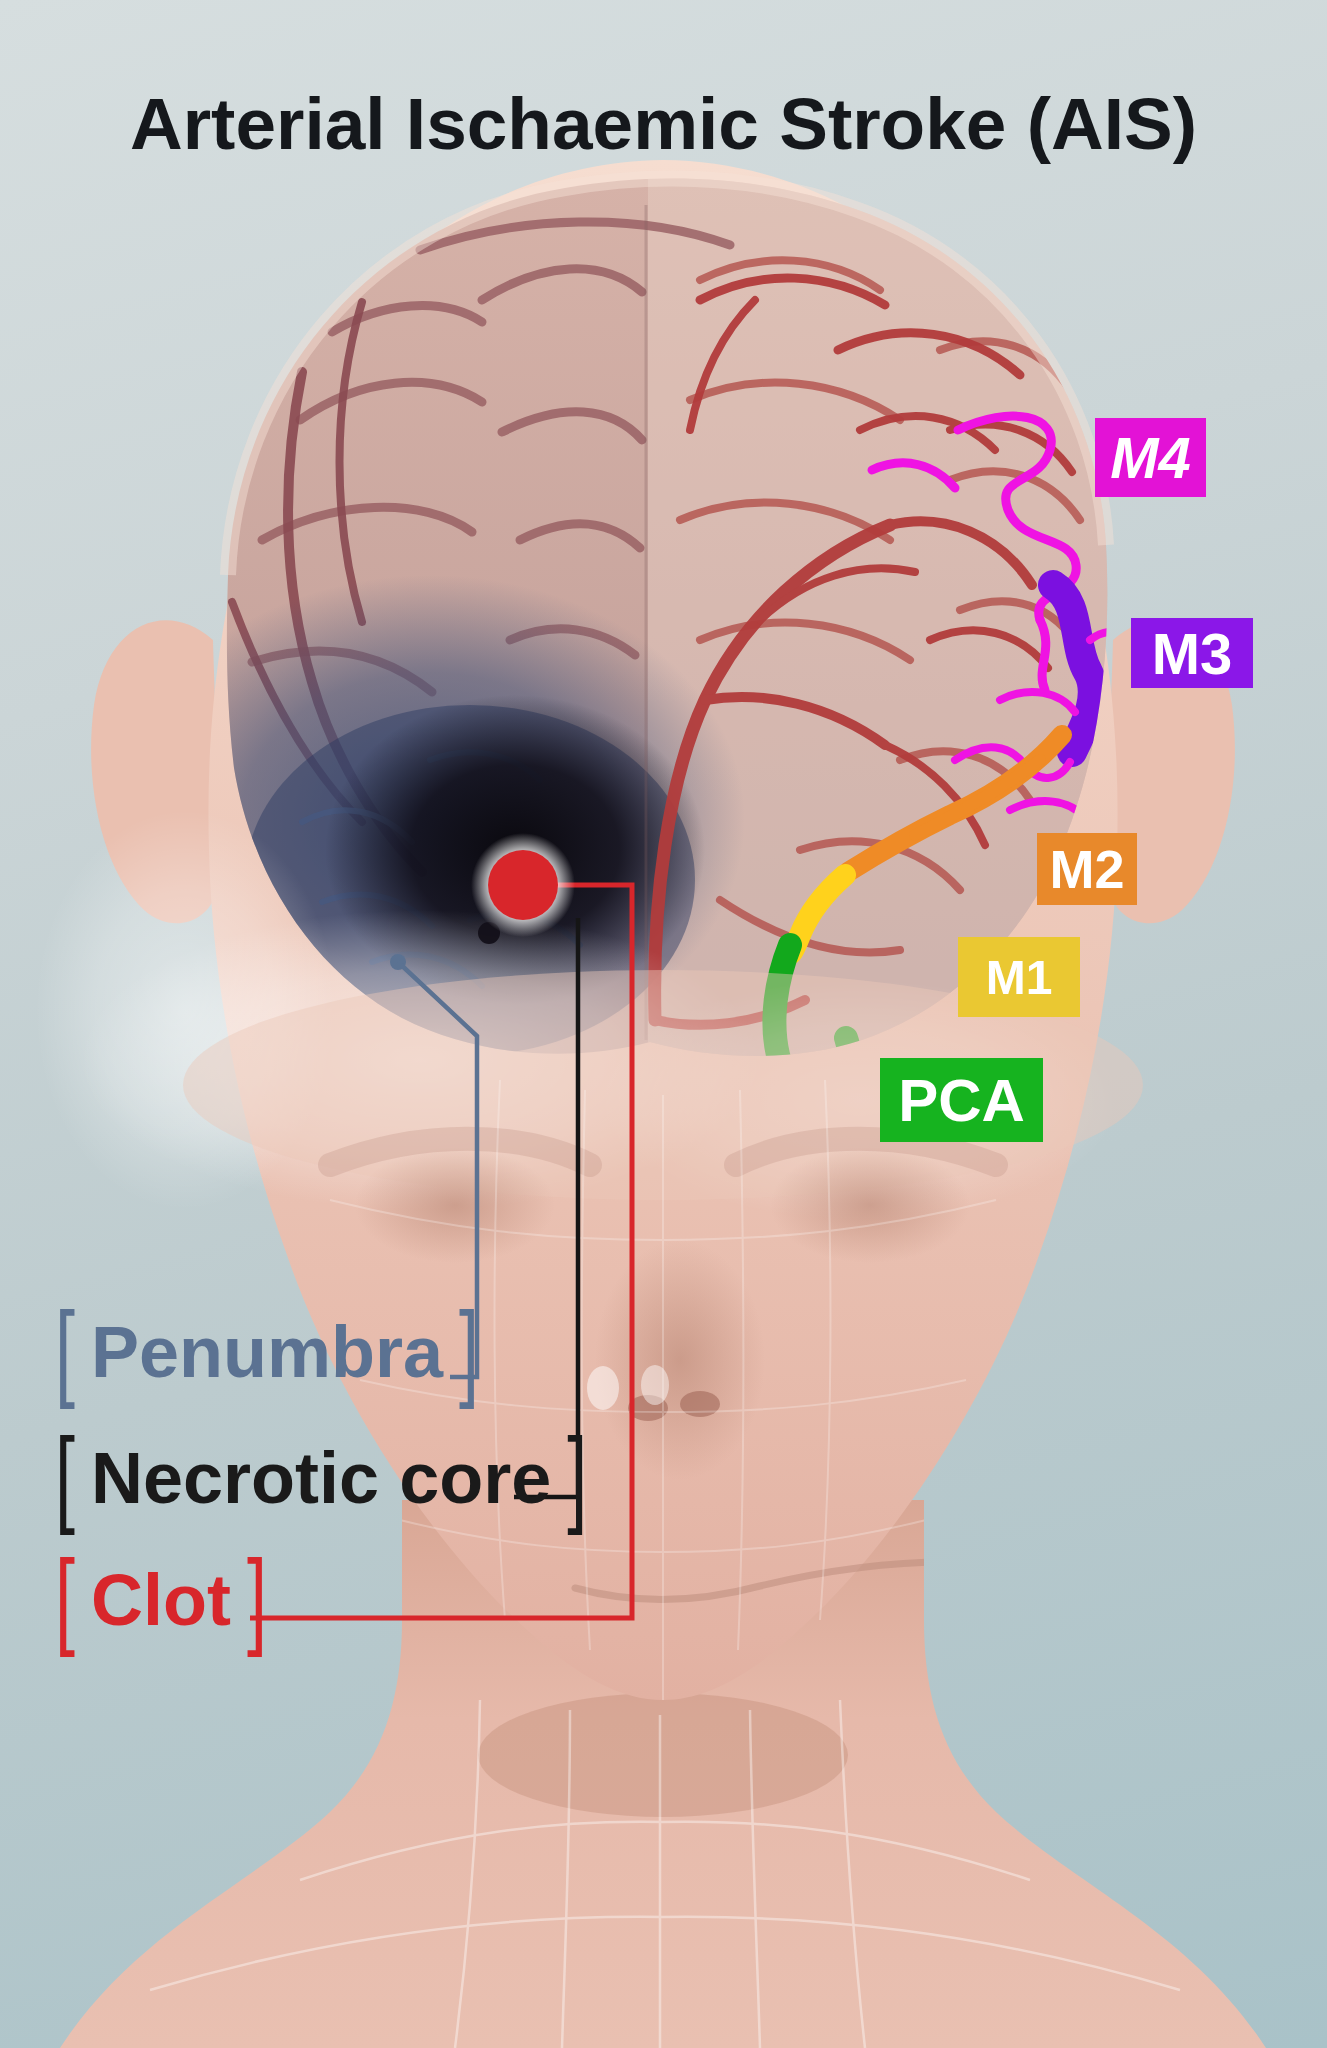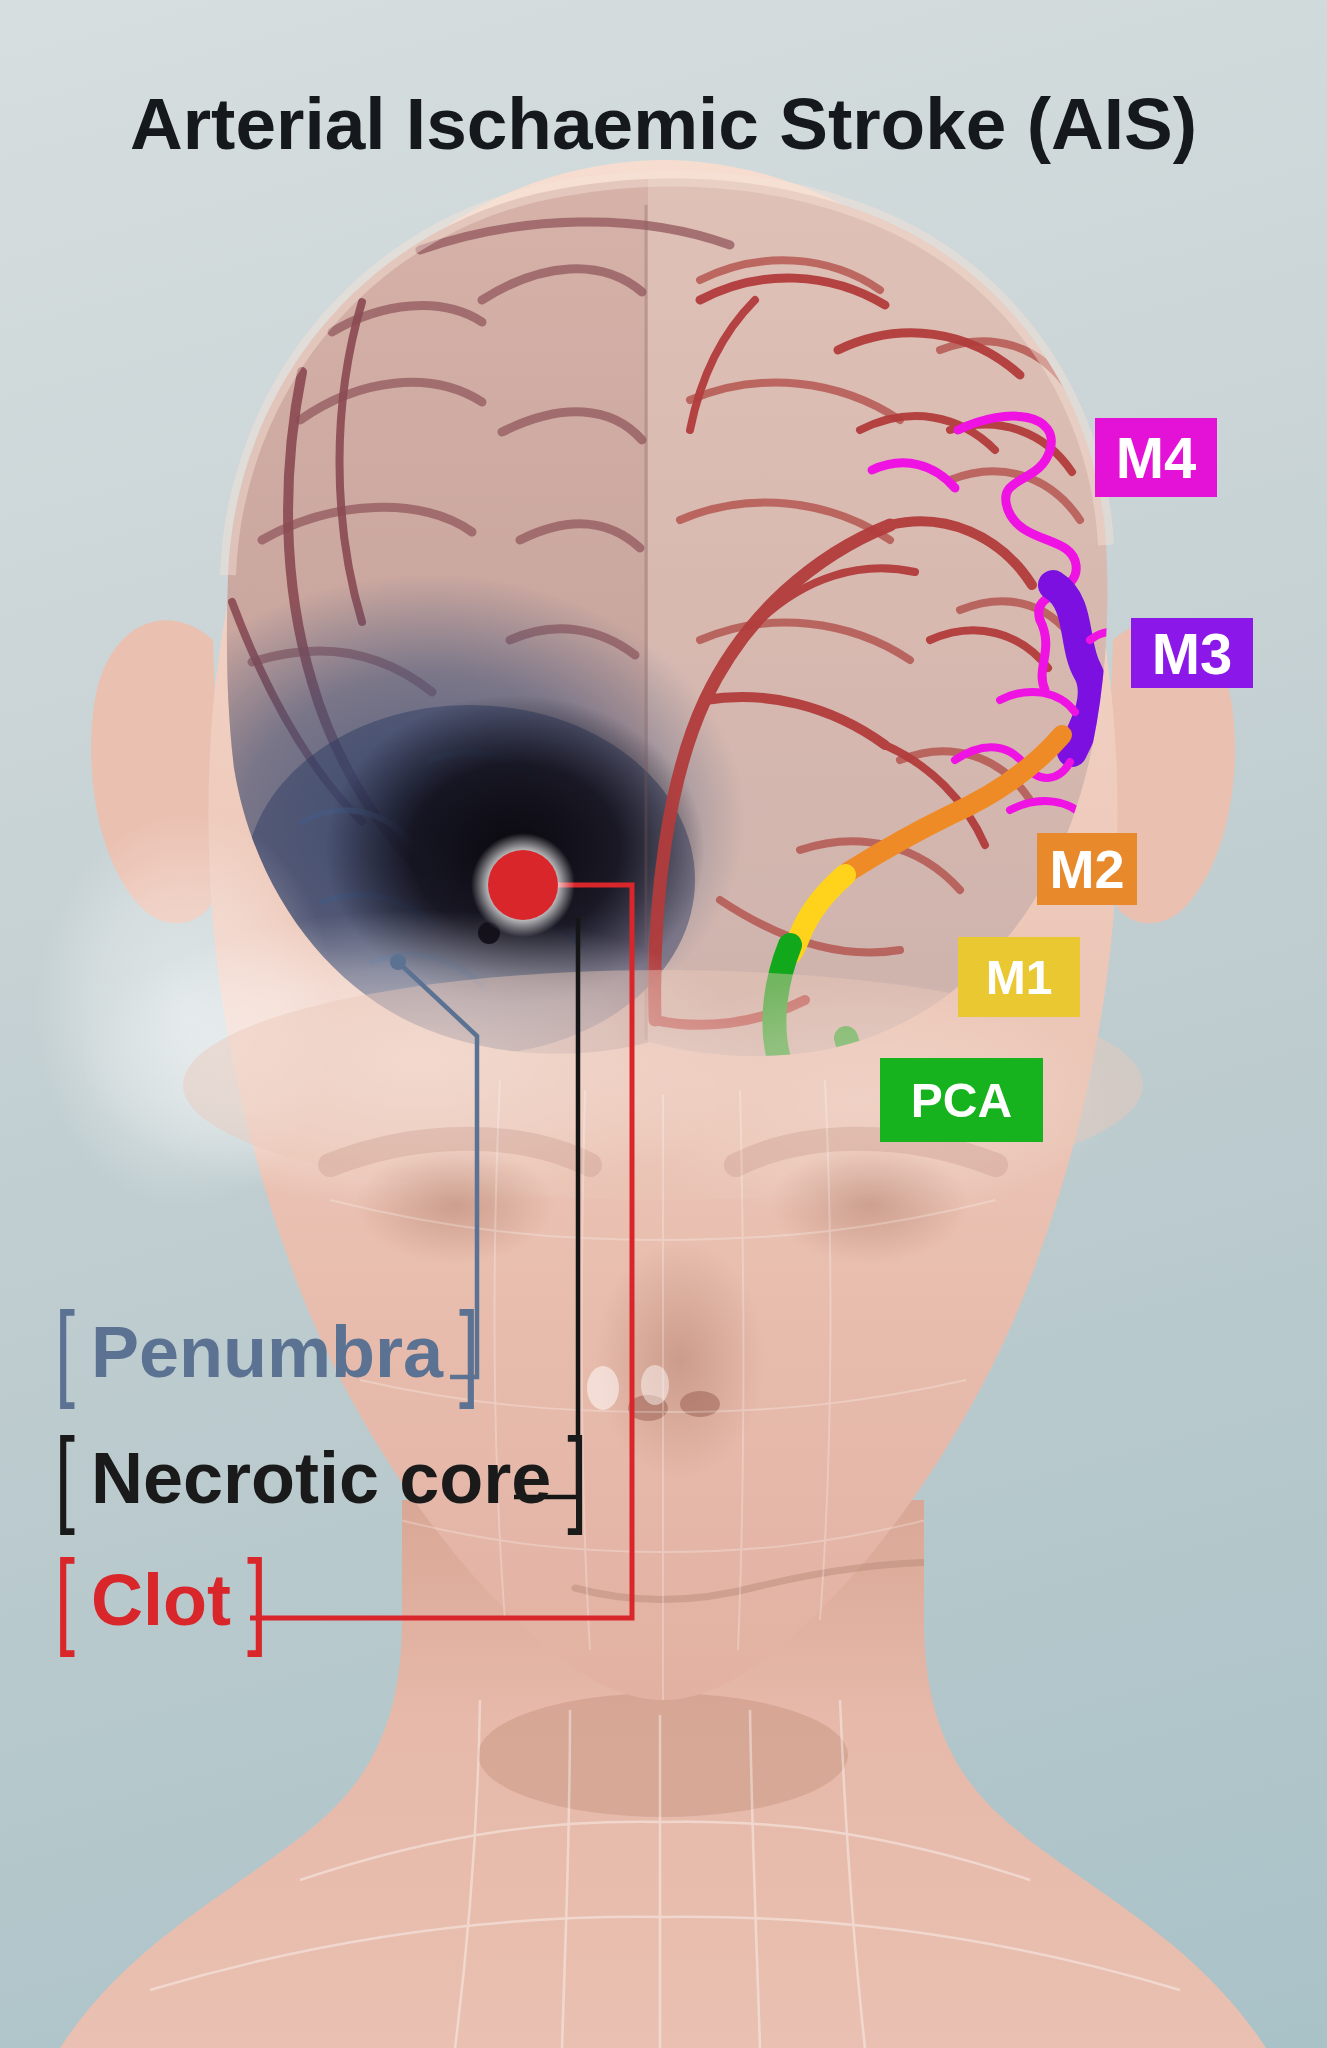--- a/index.html
+++ b/index.html
@@ -10,25 +10,25 @@
   }
   #scene{position:absolute;left:0;top:0;width:1327px;height:2048px;}
   .title{
     position:absolute;left:0;top:82px;width:100%;text-align:center;
     font-size:73px;font-weight:bold;color:#15181c;letter-spacing:0px;
   }
   .artery-label{
     position:absolute;display:flex;align-items:center;justify-content:center;
     color:#ffffff;font-weight:bold;z-index:5;
   }
-  .lbl-m4{left:1095px;top:418px;width:122px;height:79px;background:#e312d6;font-size:58px;}
+  .lbl-m4{left:1095px;top:418px;width:111px;height:79px;background:#e312d6;font-size:58px;font-style:italic;}
   .lbl-m3{left:1131px;top:618px;width:122px;height:70px;background:#8b17e8;font-size:58px;}
   .lbl-m2{left:1037px;top:833px;width:100px;height:72px;background:#e8892b;font-size:54px;}
   .lbl-m1{left:958px;top:937px;width:122px;height:80px;background:#eac832;font-size:48px;}
-  .lbl-pca{left:880px;top:1058px;width:163px;height:84px;background:#16b31f;font-size:48px;}
+  .lbl-pca{left:880px;top:1058px;width:163px;height:84px;background:#16b31f;font-size:60px;}
   .annotation{
     position:absolute;left:55px;font-size:72px;font-weight:bold;z-index:6;
     white-space:nowrap;line-height:76px;
   }
   .ann-penumbra{top:1314px;color:#5b7292;}
   .ann-necrotic{top:1440px;color:#1a1a1a;}
   .ann-clot{top:1562px;color:#d8262b;}
   .bk{display:inline-block;transform:scaleY(1.5);font-weight:normal;position:relative;top:-3px;}
   .bk-open{margin-right:16px;}
   .bk-close{margin-left:16px;}

